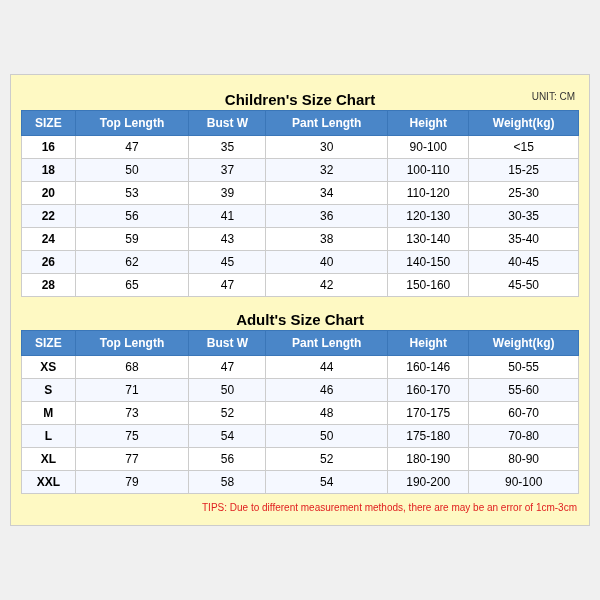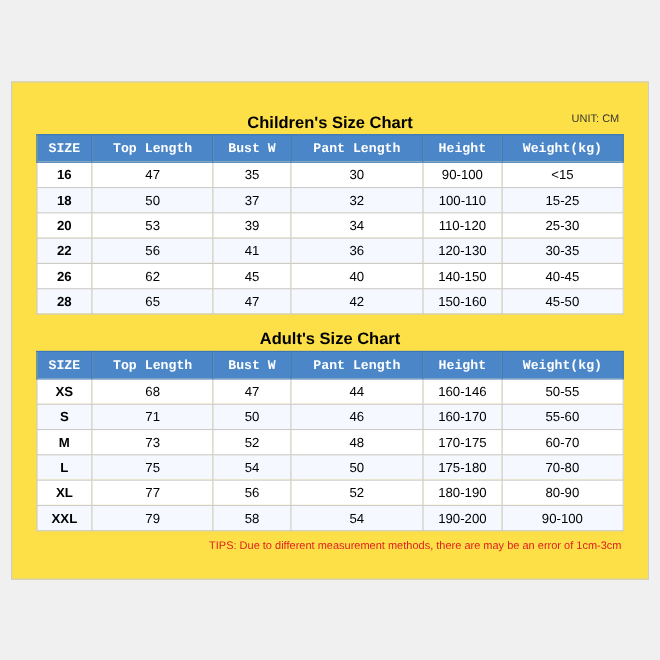--- a/index.html
+++ b/index.html
@@ -6,24 +6,24 @@
     body {
       background: #f0f0f0;
       display: flex;
       justify-content: center;
       align-items: center;
       width: 600px;
       height: 600px;
       font-family: Arial, sans-serif;
     }
     .chart-container {
-      background: #fde047;
+      background: #fef9c3;
       border: 1px solid #ccc;
       width: 580px;
-      padding: 22px;
+      padding: 10px;
     }
     .section-title {
       text-align: center;
       font-size: 15px;
       font-weight: bold;
       padding: 6px 0 2px 0;
       position: relative;
     }
     .unit-label {
       position: absolute;
@@ -39,21 +39,20 @@
       border-collapse: collapse;
       font-size: 12px;
     }
     th {
       background: #4a86c8;
       color: #fff;
       font-weight: bold;
       text-align: center;
       padding: 5px 3px;
       border: 1px solid #3a76b8;
-      font-family: Liberation Mono, monospace;
     }
     td {
       text-align: center;
       padding: 4px 3px;
       border: 1px solid #ccc;
     }
     tr:nth-child(even) td {
       background: #f5f8ff;
     }
     tr:nth-child(odd) td {
@@ -121,20 +120,28 @@
         </tr>
         <tr>
           <td class="first-col">22</td>
           <td>56</td>
           <td>41</td>
           <td>36</td>
           <td>120-130</td>
           <td>30-35</td>
         </tr>
         <tr>
+          <td class="first-col">24</td>
+          <td>59</td>
+          <td>43</td>
+          <td>38</td>
+          <td>130-140</td>
+          <td>35-40</td>
+        </tr>
+        <tr>
           <td class="first-col">26</td>
           <td>62</td>
           <td>45</td>
           <td>40</td>
           <td>140-150</td>
           <td>40-45</td>
         </tr>
         <tr>
           <td class="first-col">28</td>
           <td>65</td>

